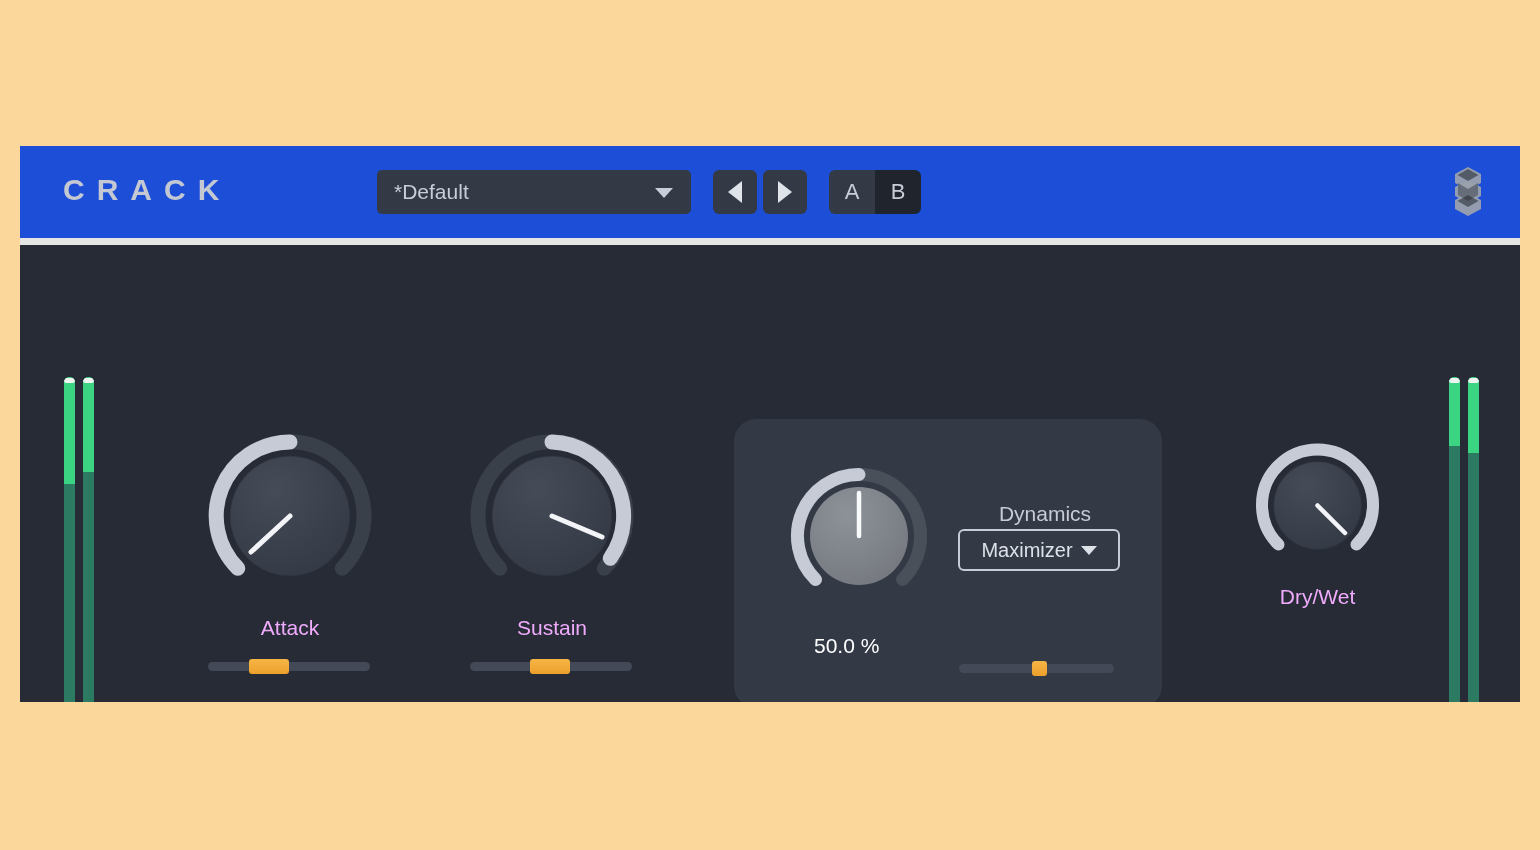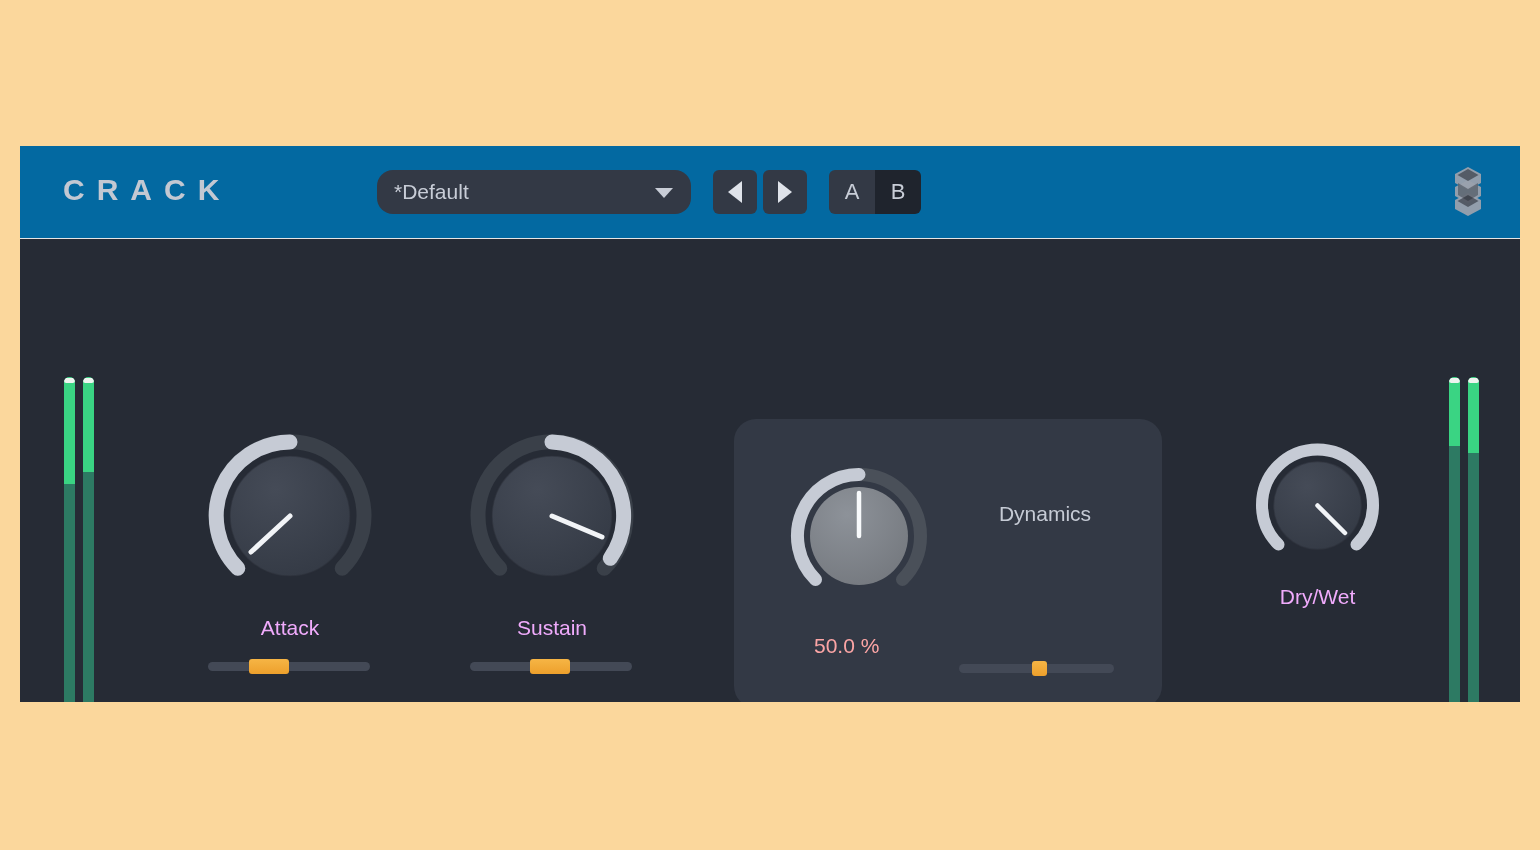--- a/index.html
+++ b/index.html
@@ -24,42 +24,42 @@
     background: #262b35;
     overflow: hidden;
   }
 
   
   .header {
     position: absolute;
     left: 0; top: 0;
     width: 100%;
     height: 92px;
-    background: #0369a1;
-    border-bottom: 1px solid #e5e5e5;
+    background: #1d4ed8;
+    border-bottom: 7px solid #e5e5e5;
   }
 
   .logo {
     position: absolute;
     left: 43px;
     top: 27px;
     font-size: 30px;
     font-weight: bold;
     letter-spacing: 12px;
     color: #c3c8d2;
   }
 
   .preset-box {
     position: absolute;
     left: 357px;
     top: 24px;
     width: 314px;
     height: 44px;
     background: #333945;
-    border-radius: 16px;
+    border-radius: 5px;
     cursor: pointer;
   }
   .preset-name {
     position: absolute;
     left: 17px;
     top: 10px;
     font-size: 21px;
     color: #c8cdd7;
   }
   .preset-chevron {
@@ -183,21 +183,21 @@
   .knob-label {
     position: absolute;
     width: 100%;
     text-align: center;
     font-size: 21px;
     color: #f0abfc;
   }
   .knob-value {
     position: absolute;
     font-size: 21px;
-    color: #fca5a5;
+    color: #ffffff;
   }
 
   
   .slider {
     position: absolute;
     height: 9px;
     background: #434956;
     border-radius: 5px;
   }
   .slider-fill {
@@ -393,20 +393,24 @@
           <path d="M 36.5 123.5 A 61.5 61.5 0 0 1 80 18.5" fill="none" stroke="#c6cbd5" stroke-width="13" stroke-linecap="round"></path>
           <circle cx="80" cy="80" r="49" fill="url(#kbodyD)"></circle>
           <line x1="80" y1="80" x2="80" y2="37" stroke="#f8fafc" stroke-width="4.5" stroke-linecap="round"></line>
         </svg>
       </div>
 
       <div class="knob-value" style="left:80px; top:215px;">50.0 %</div>
 
       <div class="dyn-title">Dynamics</div>
 
+      <div class="dyn-select">
+        <span class="dyn-select-label">Maximizer</span>
+        <span class="dyn-select-chevron"></span>
+      </div>
 
       <div class="slider" style="left:225px; top:245px; width:155px;">
         <div class="slider-marker" style="left:47%;"></div>
       </div>
     </div>
 
     <div class="knob-wrap" style="left:1225px; top:195px; width:145px; height:200px;">
       <div class="knob">
         <svg width="145" height="145" viewBox="0 0 145 145">
           <defs>

